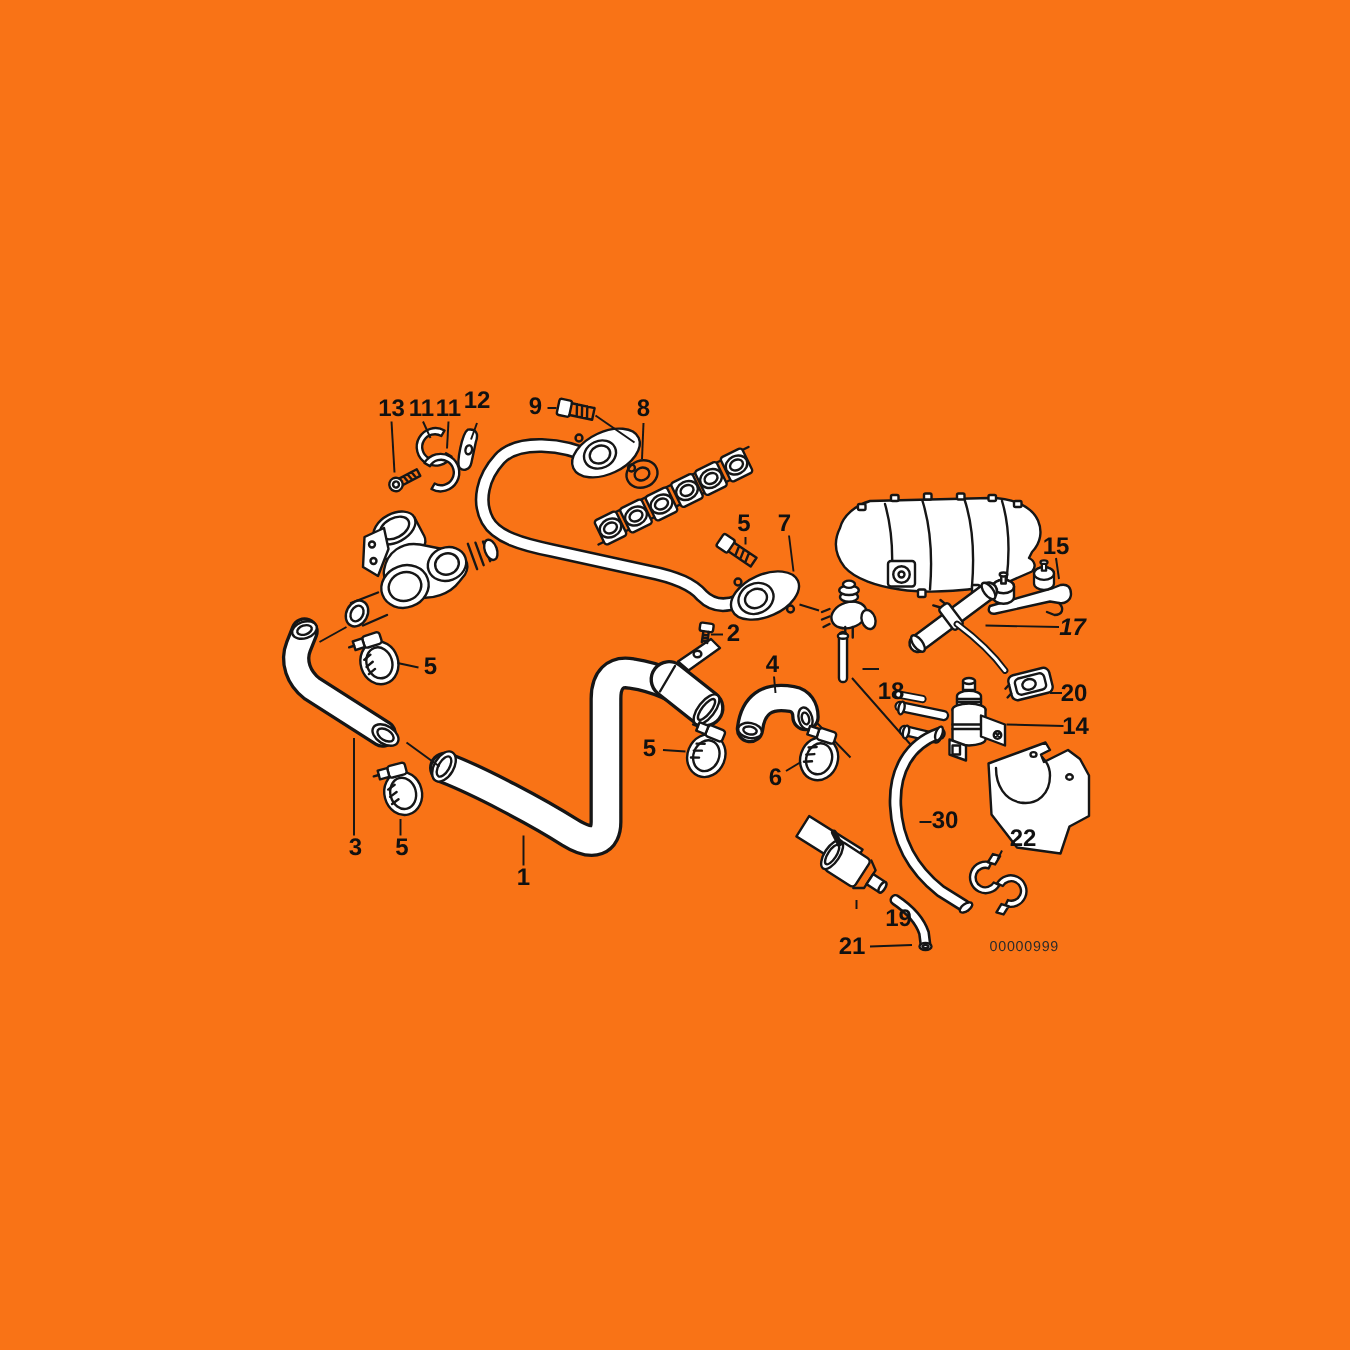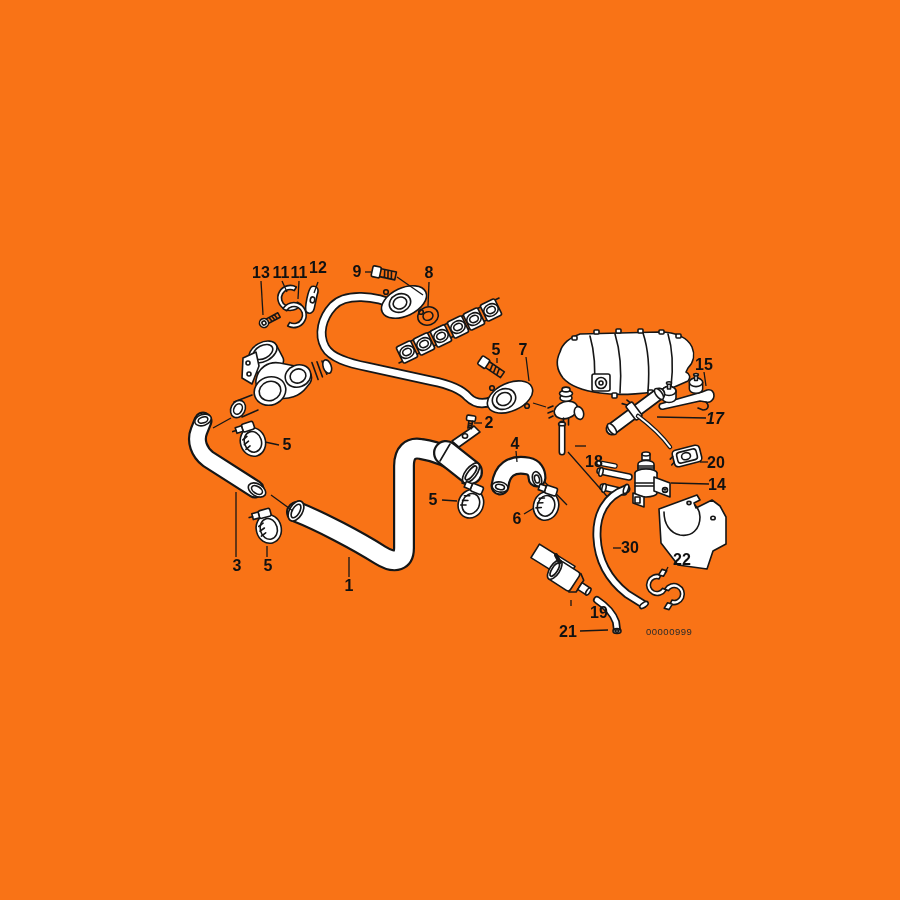--- a/index.html
+++ b/index.html
@@ -8,21 +8,21 @@
   .stage svg{position:absolute;left:0;top:0;}
   svg .ln{stroke:#161616;stroke-width:1.6;fill:none;stroke-linecap:round;stroke-linejoin:round;}
   svg .f{fill:#ffffff;}
   svg .thick{stroke:#161616;fill:none;stroke-linecap:round;stroke-linejoin:round;}
   svg .white{stroke:#ffffff;fill:none;stroke-linecap:round;stroke-linejoin:round;}
   svg .thin{stroke:#161616;stroke-width:1.3;fill:none;}
   #callout-layer{position:absolute;left:0;top:0;width:900px;height:900px;pointer-events:none;}
   .callout{position:absolute;transform:translate(-50%,-50%);
            font-weight:700;font-size:16px;color:#111;letter-spacing:0px;}
   .docnum{position:absolute;left:646px;top:626px;width:60px;
-          font-size:9.5px;color:#2a2a2a;letter-spacing:.5px;}
+          font-size:9.5px;color:#2a2a2a;letter-spacing:.5px;text-align:right;}
 </style>
 </head>
 <body>
 
 <div class="stage">
 
 <svg width="900" height="900" viewBox="0 0 900 900">
   <defs>
     <g id="clampshape">
       <ellipse cx="0" cy="3" rx="12.5" ry="14.5" class="ln f"></ellipse>

